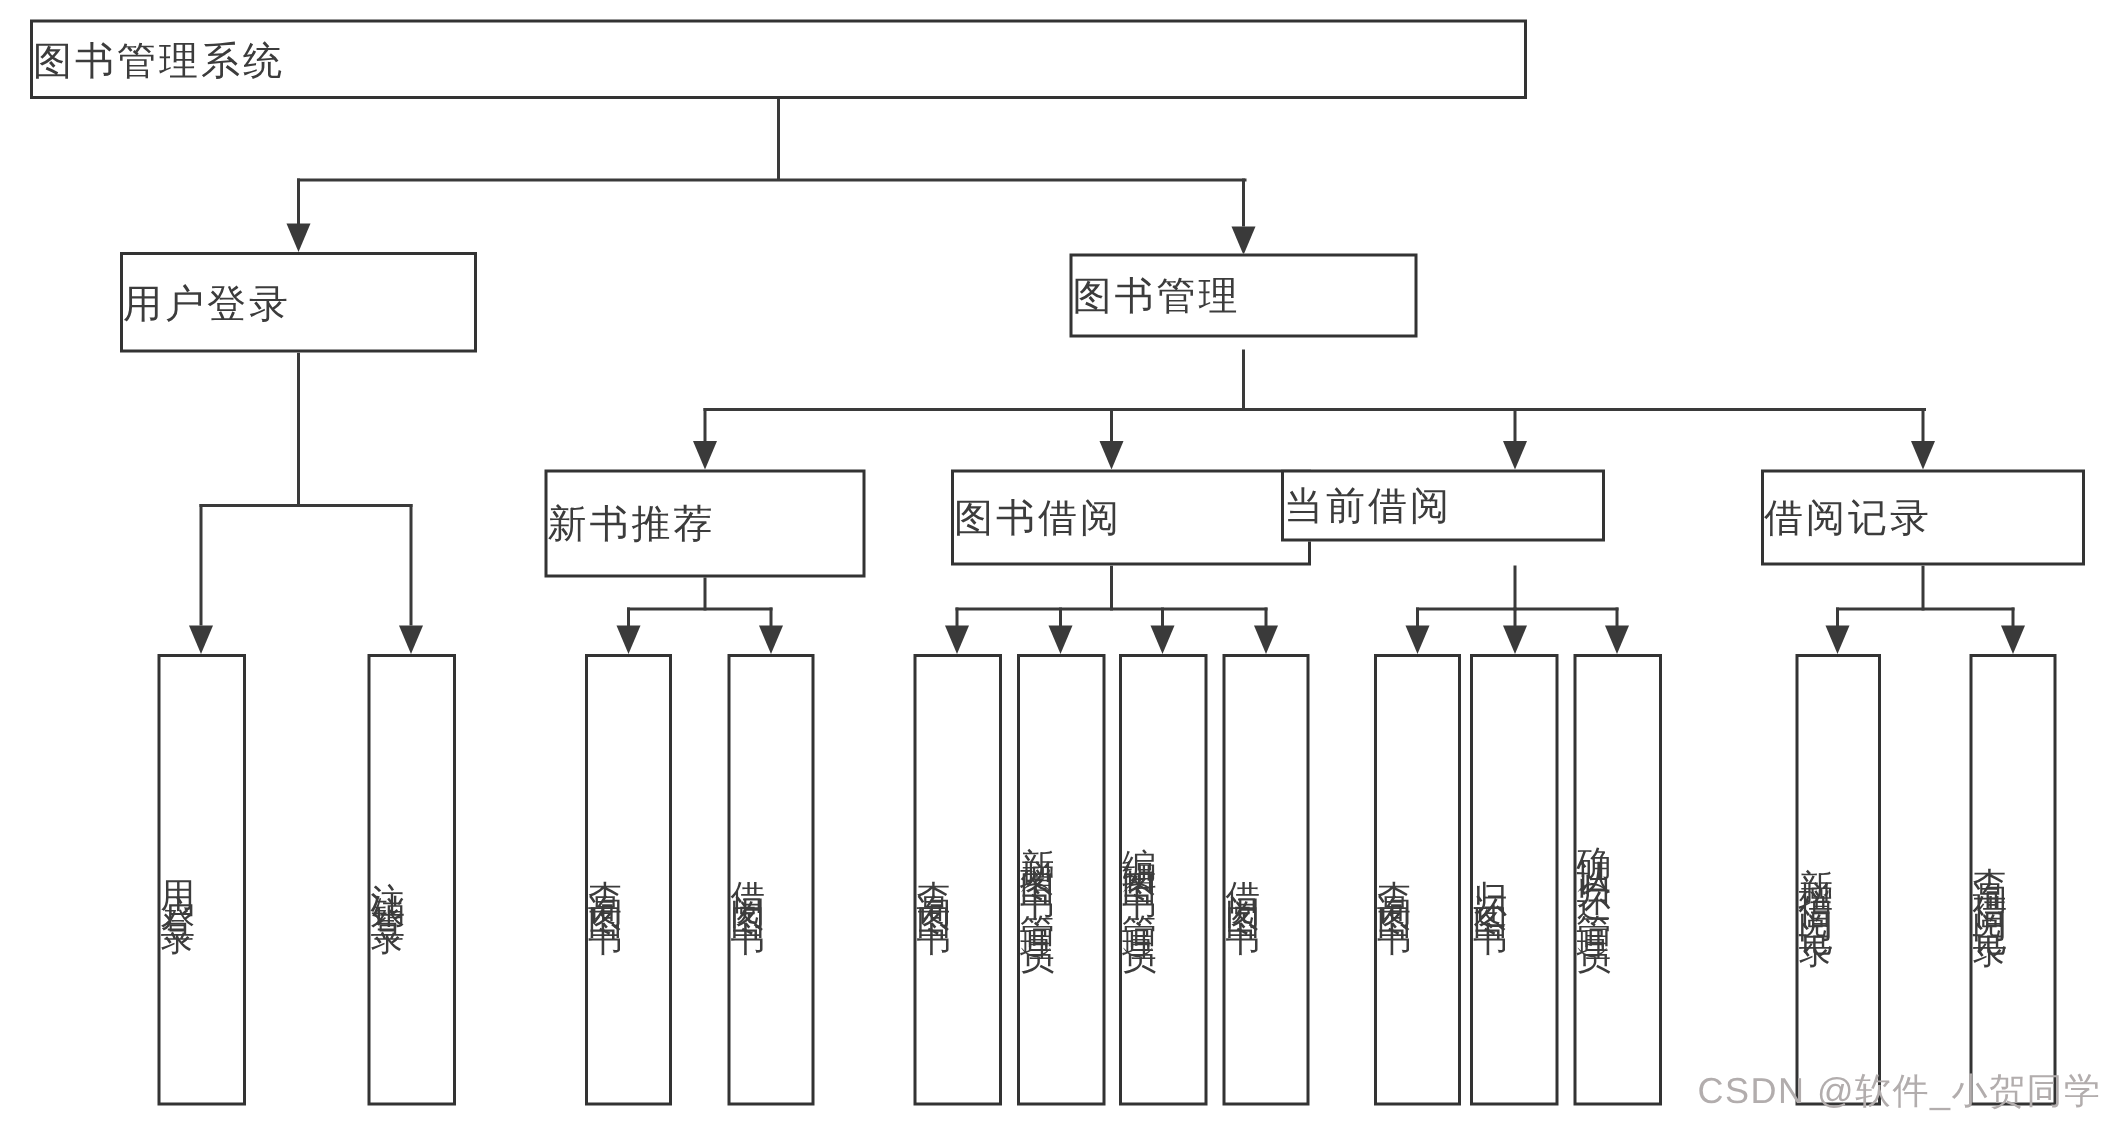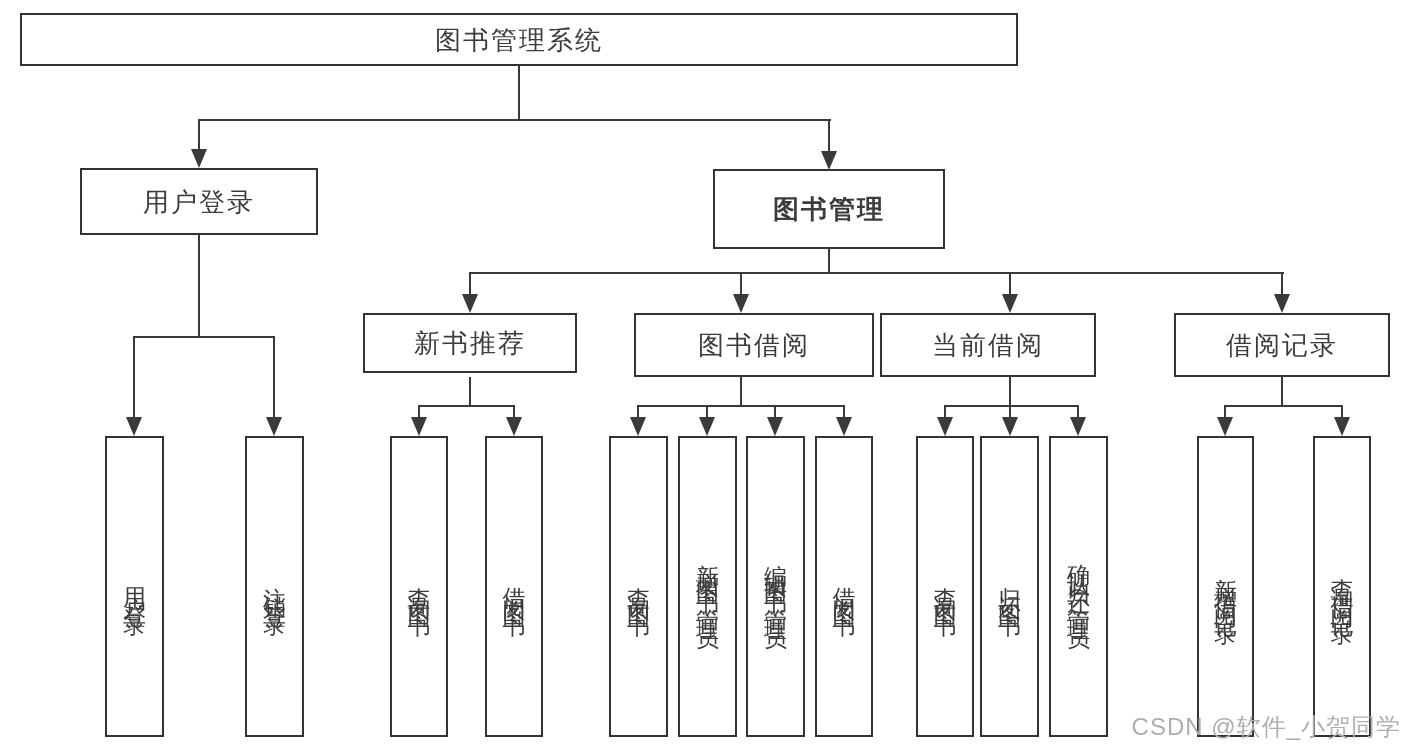--- a/index.html
+++ b/index.html
@@ -15,21 +15,21 @@
     overflow: hidden;
     font-family: "Liberation Sans", "DejaVu Sans", sans-serif;
   }
   .node {
     position: absolute;
     box-sizing: border-box;
     background: #ffffff;
     border: 2.5px solid var(--border-color, #333333);
     display: flex;
     align-items: center;
-    justify-content: center;
+    justify-content: flex-start;
     color: var(--text-color, #3c3c3c);
   }
   .node.h .lbl {
     font-size: 26px;
     letter-spacing: 2px;
     white-space: nowrap;
     line-height: 1;
   }
   .node.v .lbl {
     writing-mode: vertical-rl;
@@ -118,30 +118,30 @@
       <div class="arrow" style="left: 1002px; top: 417px;"></div>
       <div class="arrow" style="left: 1070px; top: 417px;"></div>
       <div class="arrow" style="left: 1217px; top: 417px;"></div>
       <div class="arrow" style="left: 1334px; top: 417px;"></div>
       <div class="node h" style="left: 20px; top: 13px; width: 998px; height: 53px;">
         <span class="lbl">图书管理系统</span>
       </div>
       <div class="node h" style="left: 80px; top: 168px; width: 238px; height: 67px;">
         <span class="lbl">用户登录</span>
       </div>
-      <div class="node h" style="left: 713px; top: 169px; width: 232px; height: 80px; font-weight: bold;">
+      <div class="node h" style="left: 713px; top: 169px; width: 232px; height: 56px;">
         <span class="lbl">图书管理</span>
       </div>
-      <div class="node h" style="left: 363px; top: 313px; width: 214px; height: 60px;">
+      <div class="node h" style="left: 363px; top: 313px; width: 214px; height: 72px;">
         <span class="lbl">新书推荐</span>
       </div>
       <div class="node h" style="left: 634px; top: 313px; width: 240px; height: 64px;">
         <span class="lbl">图书借阅</span>
       </div>
-      <div class="node h" style="left: 880px; top: 313px; width: 216px; height: 64px;">
+      <div class="node h" style="left: 854px; top: 313px; width: 216px; height: 48px;">
         <span class="lbl">当前借阅</span>
       </div>
       <div class="node h" style="left: 1174px; top: 313px; width: 216px; height: 64px;">
         <span class="lbl">借阅记录</span>
       </div>
       <div class="node v" style="left: 105px; top: 436px; width: 59px; height: 301px;">
         <span class="lbl">用户登录</span>
       </div>
       <div class="node v" style="left: 245px; top: 436px; width: 59px; height: 301px;">
         <span class="lbl">注销登录</span>

